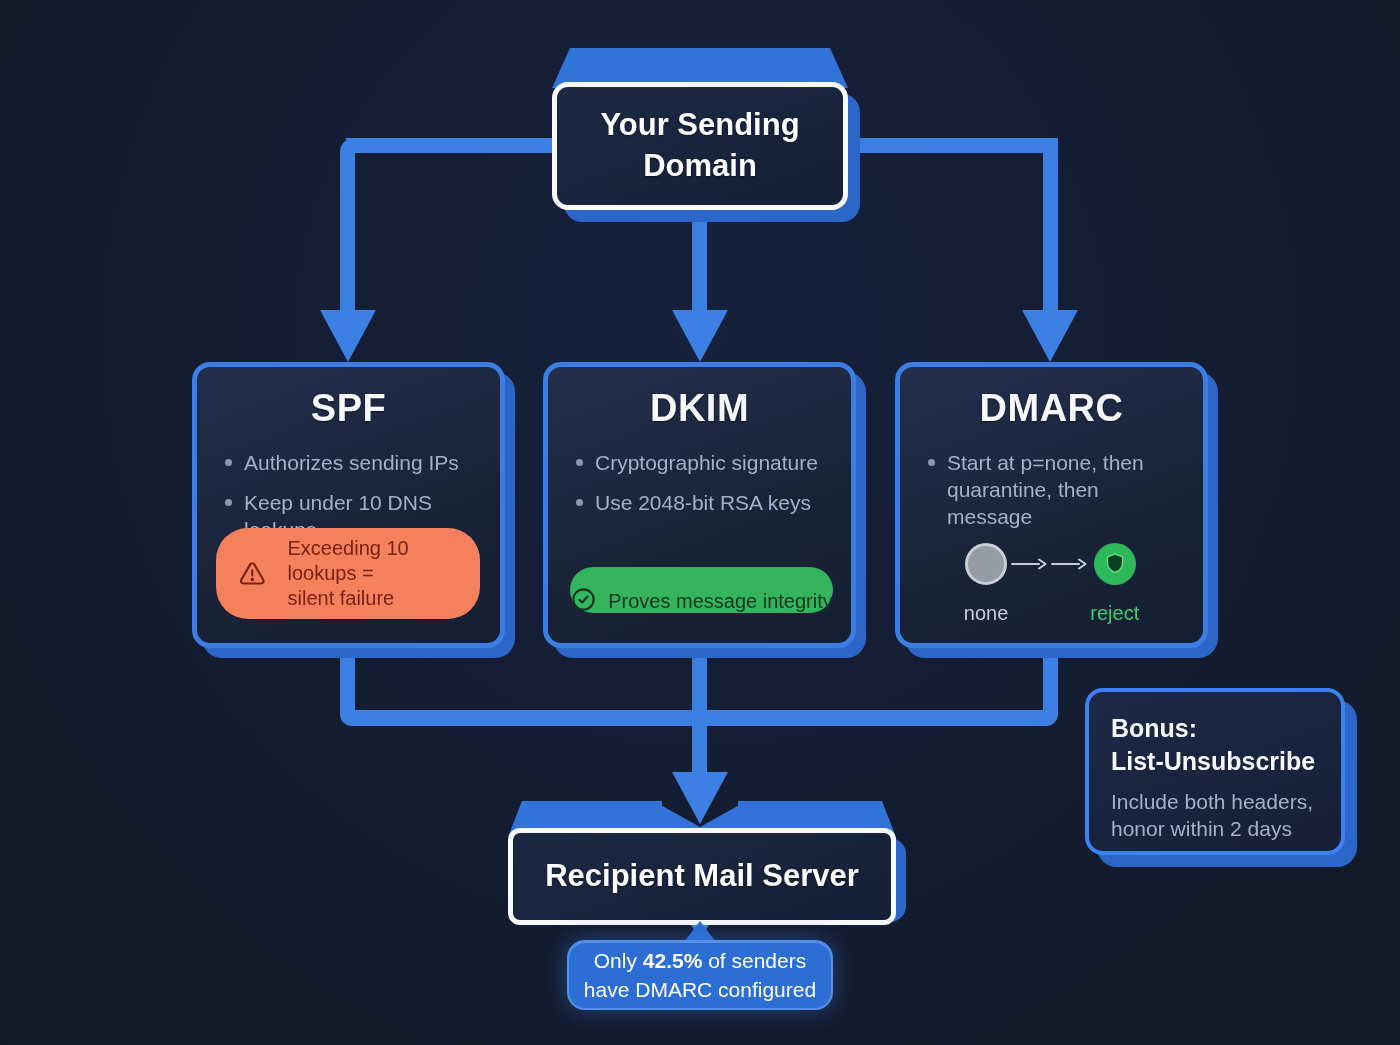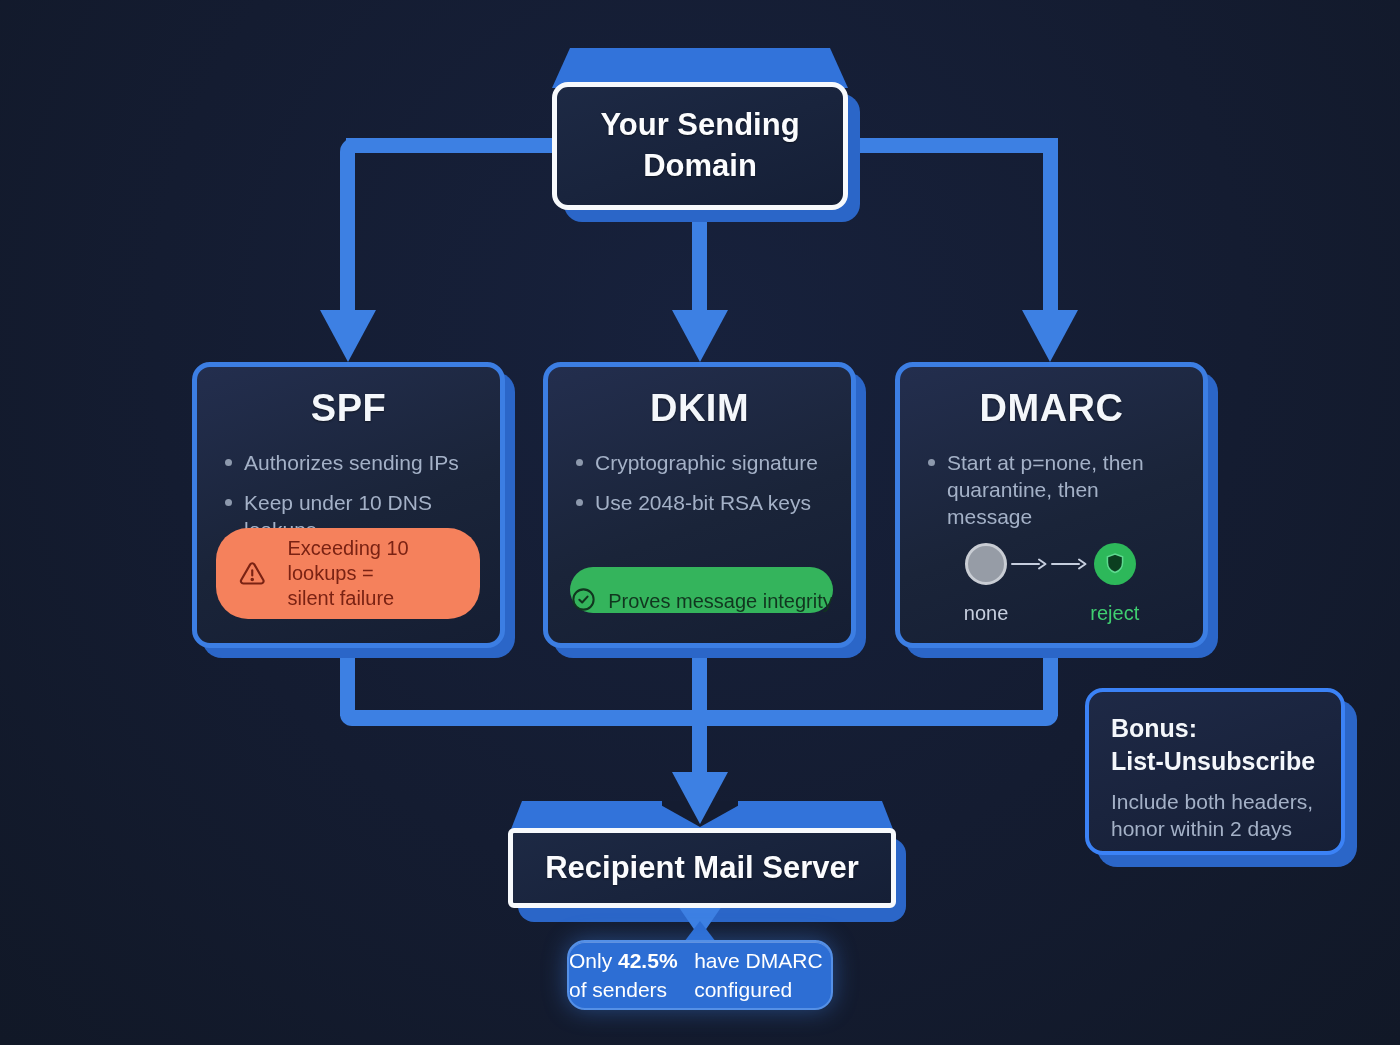--- a/index.html
+++ b/index.html
@@ -62,21 +62,21 @@
   .lbl-quarantine{color:#f2b42c;}
   .lbl-reject{color:#3fcf70;}
   .step-arrow{margin-top:14px;flex-shrink:0;}
   
   .stat-pointer{position:absolute;left:684px;top:921px;width:0;height:0;
     border-left:16px solid transparent;border-right:16px solid transparent;
     border-bottom:21px solid #2d6ed4;}
   .stat-badge{position:absolute;left:567px;top:940px;width:266px;height:70px;
     background:#2d6ed4;border:2px solid #5590e6;border-radius:18px;box-sizing:border-box;
     box-shadow:0 0 24px rgba(61,128,227,.45), inset 0 1px 0 rgba(255,255,255,.25);
-    display:flex;flex-direction:row;align-items:center;justify-content:center;
+    display:flex;flex-direction:column;align-items:center;justify-content:center;
     color:#fff;font-size:21px;line-height:1.4;}
   .stat-bold{font-weight:700;}
   
   .bonus-slab{position:absolute;left:1097px;top:700px;width:260px;height:167px;
     background:#2b66c8;border-radius:20px;}
   .bonus-box{position:absolute;left:1085px;top:688px;width:260px;height:167px;box-sizing:border-box;
     background:linear-gradient(160deg,#1e2946,#161f36);border:4px solid #3b82f6;
     border-radius:18px;padding:20px 22px;}
   .bonus-title{font-size:25px;font-weight:700;color:#f4f7fb;line-height:1.3;white-space:pre-line;}
   .bonus-body{margin-top:11px;font-size:21px;line-height:1.3;color:#a4b1c7;white-space:pre-line;}
@@ -186,21 +186,21 @@
         <div class="policy-label lbl-reject">reject</div>
       </div>
     </div>
   </div>
 
   <div class="roof" style="left:508px;top:801px;width:388px;height:36px;clip-path:polygon(14px 0,calc(100% - 14px) 0,100% 100%,0 100%);"></div>
   <div class="notch-dark" style="left:662px;top:801px;width:76px;height:26px;"></div>
   <div class="arrow-head" style="left:672px;top:772px;"></div>
   <div class="slab" style="left:518px;top:838px;width:388px;height:84px;border-radius:16px;"></div>
   <div class="notch-blue" style="left:678px;top:906px;"></div>
-  <div class="hero-box" style="left:508px;top:828px;width:388px;height:80px;border-radius:6px;">
+  <div class="hero-box" style="left:508px;top:828px;width:388px;height:97px;border-radius:12px;">
     <div class="hero-title">Recipient Mail Server</div>
   </div>
 
   <div class="stat-pointer"></div>
   <div class="stat-badge">
     <div><span>Only </span><span class="stat-bold">42.5%</span><span> of senders</span></div>
     <div>have DMARC configured</div>
   </div>
 
   <div class="bonus-slab"></div>

